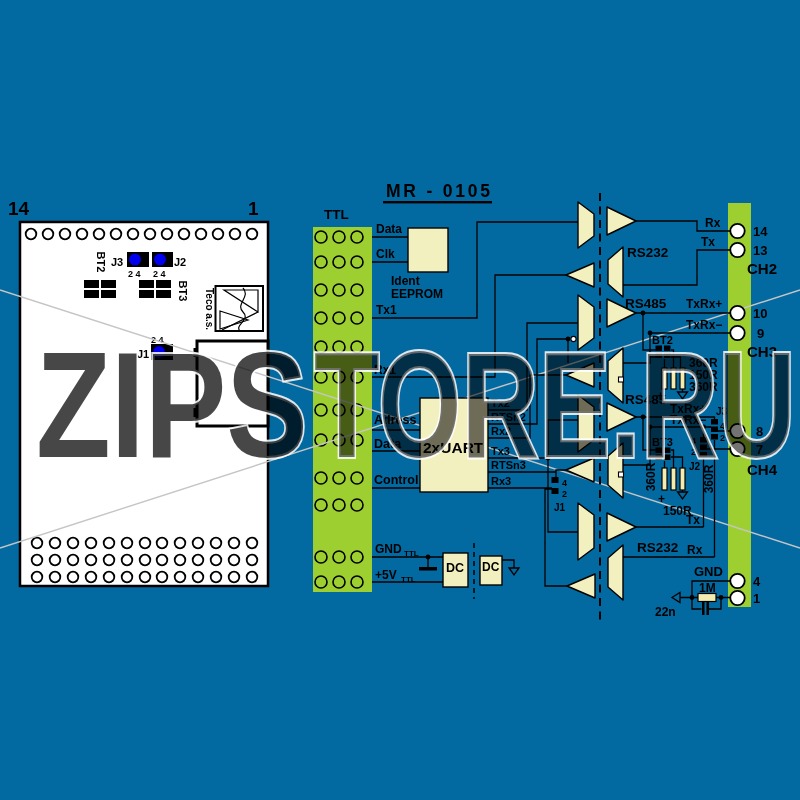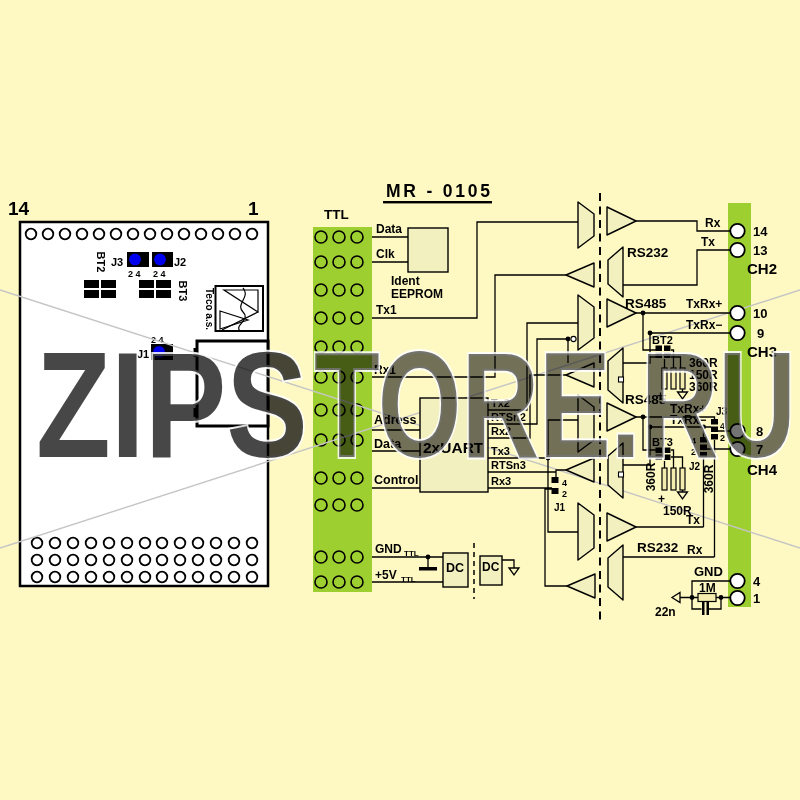--- a/index.html
+++ b/index.html
@@ -1,16 +1,16 @@
 <!DOCTYPE html>
 <html><head>
 <meta charset="utf-8">
 <style>
   html,body{margin:0;padding:0;background:#fff;}
-  #stage{position:relative;width:800px;height:800px;background:#fef9c3;overflow:hidden;
+  #stage{position:relative;width:800px;height:800px;background:#0369a1;overflow:hidden;
          font-family:"Liberation Sans",sans-serif;}
   svg{position:absolute;left:0;top:0;}
   text{font-family:"Liberation Sans",sans-serif;fill:#000;}
   .b{font-weight:700;}
   .m{font-weight:600;}
   .wire{stroke:#000;stroke-width:1.3;fill:none;}
   .box{fill:#f3f0bf;stroke:#000;stroke-width:1.4;}
   .opto{fill:#f3f0bf;stroke:#000;stroke-width:1.4;stroke-linejoin:round;}
   .res{fill:#f3ecae;stroke:#000;stroke-width:1.2;}
   .pad{fill:#000;}

